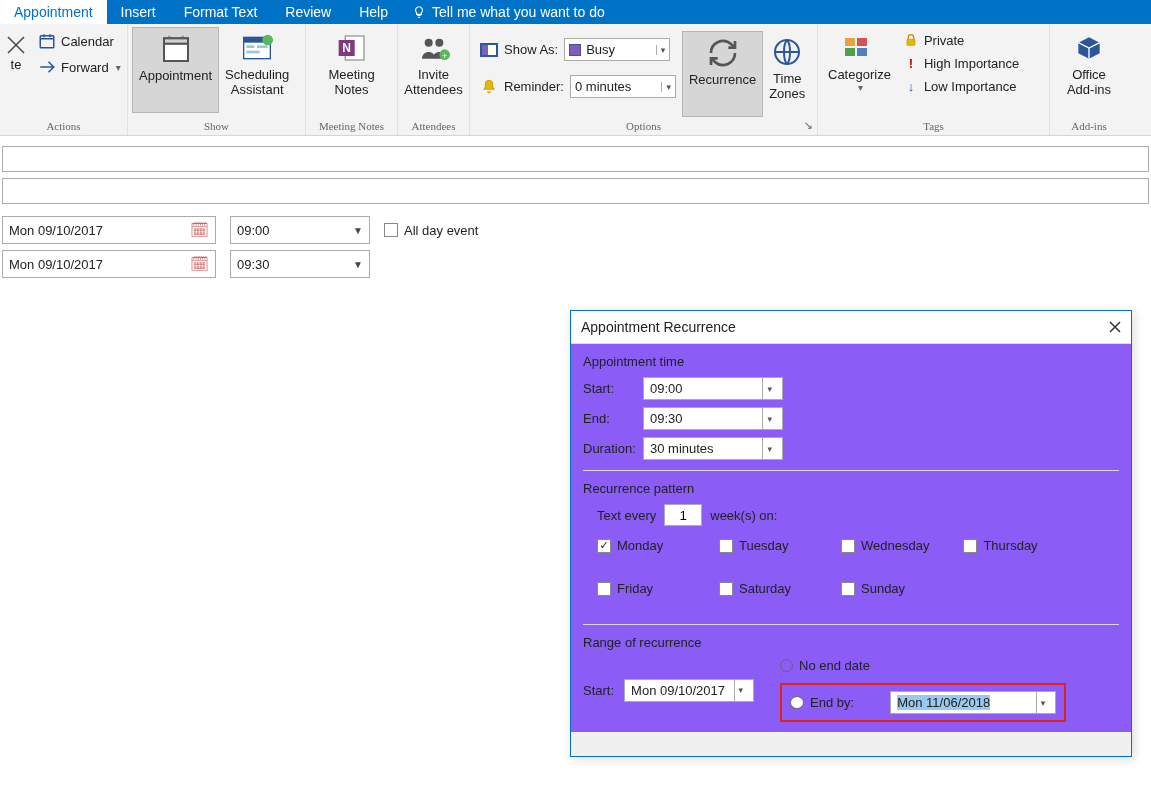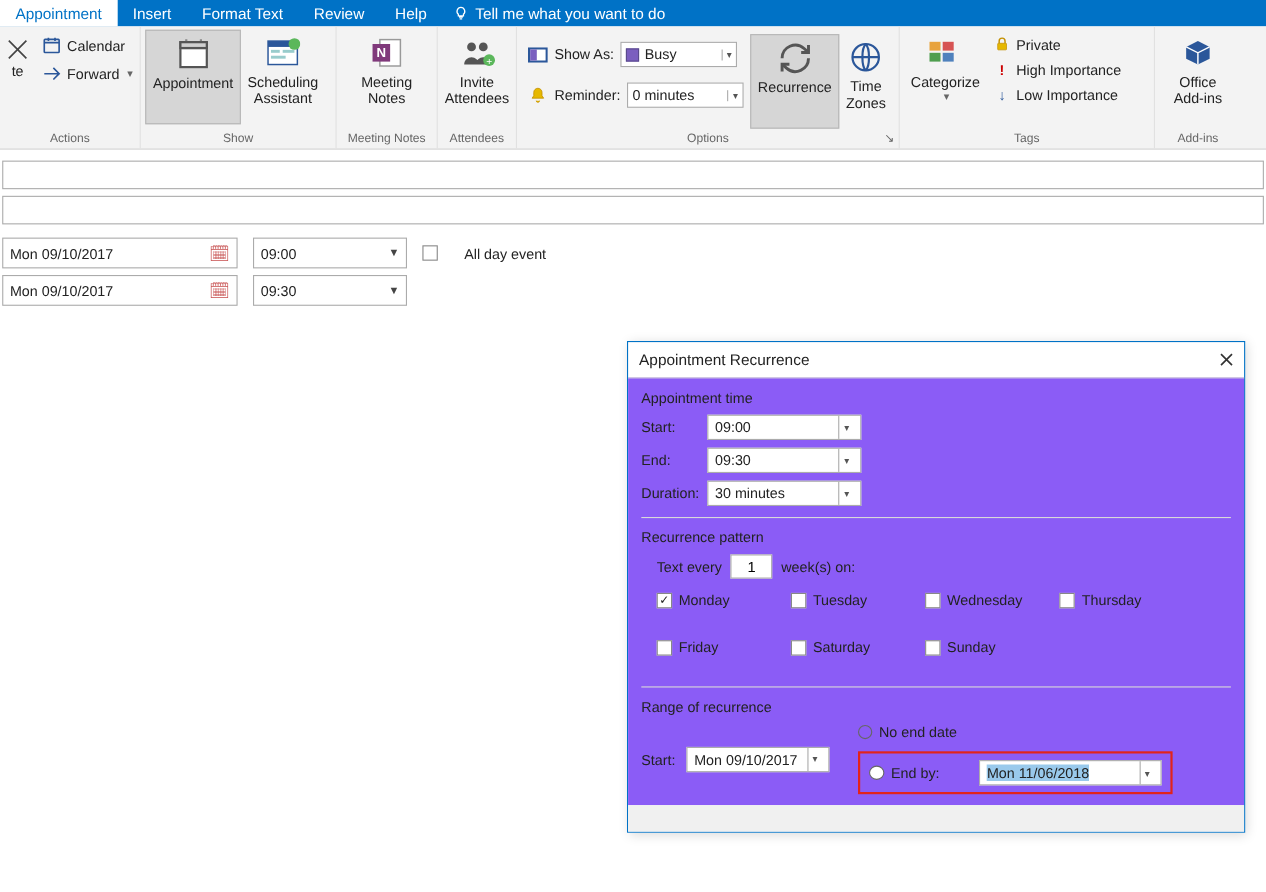--- a/index.html
+++ b/index.html
@@ -8,21 +8,21 @@
 
 .tabstrip { background: #0072c6; height: 24px; display: flex; align-items: center; font-size: 14px; color: #fff; }
 .tabstrip .tab { padding: 0 14px; height: 24px; display: flex; align-items: center; cursor: pointer; }
 .tabstrip .tab.active { background: #fff; color: #0072c6; }
 .tell-me { display: flex; align-items: center; gap: 6px; padding: 0 10px; }
 
 
 .ribbon { background: #f3f3f3; border-bottom: 1px solid #d5d5d5; display: flex; height: 112px; position: relative; }
 .rgroup { display: flex; flex-direction: column; border-right: 1px solid #e1e1e1; height: 100%; }
 .rgroup .body { flex: 1; display: flex; align-items: flex-start; padding: 3px 4px 0 4px; }
-.rgroup .label { text-align: center; font-size: 11px; color: #666; padding: 2px 0 3px; }
+.rgroup .label { text-align: center; font-size: 11px; color: #666; padding: 2px 0 3px; font-family: Liberation Serif, serif; }
 
 .smallbtn { display: flex; align-items: center; gap: 5px; padding: 3px 6px; font-size: 13px; cursor: pointer; }
 
 .bigbtn { display: flex; flex-direction: column; align-items: center; justify-content: flex-start; padding: 4px 6px 2px; cursor: pointer; text-align: center; font-size: 13px; height: 86px; }
 .bigbtn .ico { width: 34px; height: 34px; display: flex; align-items: center; justify-content: center; margin-bottom: 2px; }
 .bigbtn.pressed { background: #d6d6d6; border: 1px solid #b5b5b5; }
 .bigbtn .btntxt { line-height: 15px; }
 
 .dd { font-size: 10px; color: #666; margin-left: 2px; }
 
@@ -34,21 +34,21 @@
 .launcher { position: absolute; right: 4px; bottom: 3px; font-size: 11px; color: #666; cursor: pointer; }
 
 
 .apptbody { padding: 10px 2px 0 2px; }
 .widefield { width: 100%; height: 26px; border: 1px solid #ababab; margin-bottom: 6px; background: #fff; }
 .dtrow { display: flex; align-items: center; gap: 14px; margin-top: 6px; }
 .datebox { width: 214px; height: 28px; border: 1px solid #ababab; display: flex; align-items: center; padding: 0 6px; background: #fff; }
 .datebox .cal { margin-left: auto; font-size: 15px; color: #c75050; }
 .timebox { width: 140px; height: 28px; border: 1px solid #ababab; display: flex; align-items: center; padding: 0 6px; background: #fff; }
 .timebox .ddt { margin-left: auto; font-size: 10px; color: #444; }
-.chk { display: flex; align-items: center; gap: 24px; }
+.chk { display: flex; align-items: center; gap: 6px; }
 .chkbox { width: 14px; height: 14px; border: 1px solid #888; background: #fff; display: inline-flex; align-items: center; justify-content: center; font-size: 11px; }
 
 
 .dialog { position: absolute; left: 570px; top: 310px; width: 562px; border: 1px solid #0072c6; background: #fff; box-shadow: 2px 2px 10px rgba(0,0,0,0.15); }
 .dlg-title { display: flex; align-items: center; padding: 8px 10px; font-size: 14px; }
 .dlg-title .x { margin-left: auto; cursor: pointer; font-size: 14px; }
 .dlg-body { background: #8b5cf6; border-top: 1px solid #ddd; padding: 10px 12px 10px 12px; }
 
 .section-head { font-size: 13px; margin-bottom: 8px; color: #222; }
 .formrow { display: flex; align-items: center; margin-bottom: 7px; }

